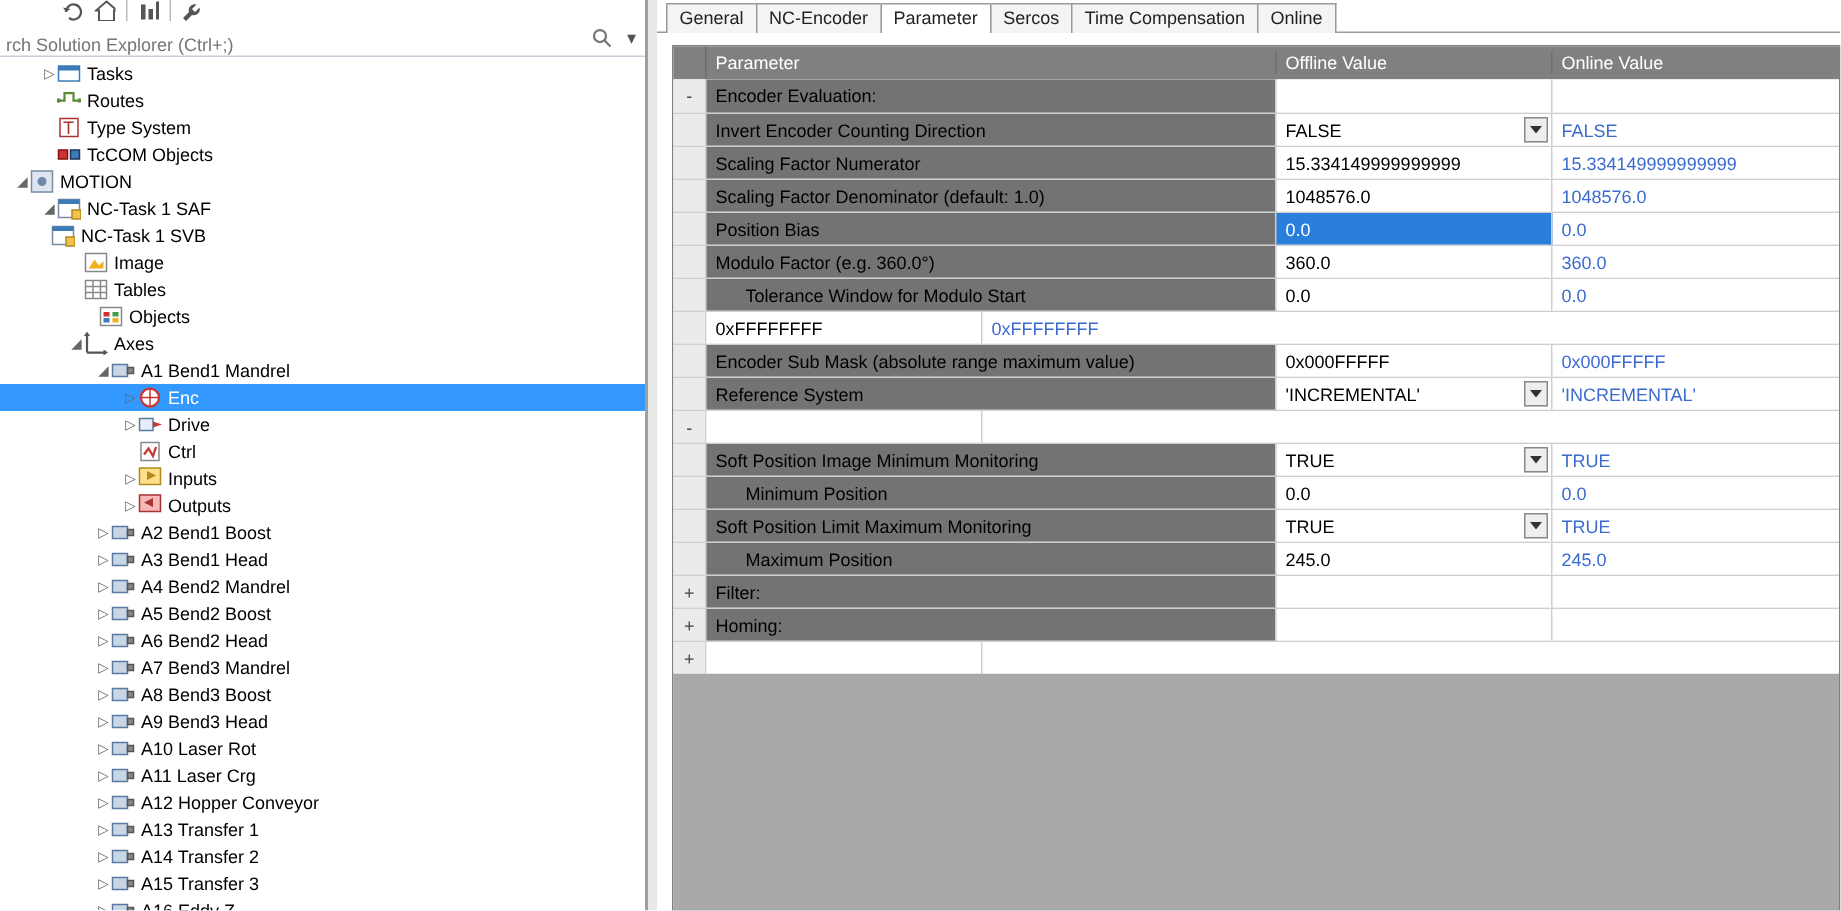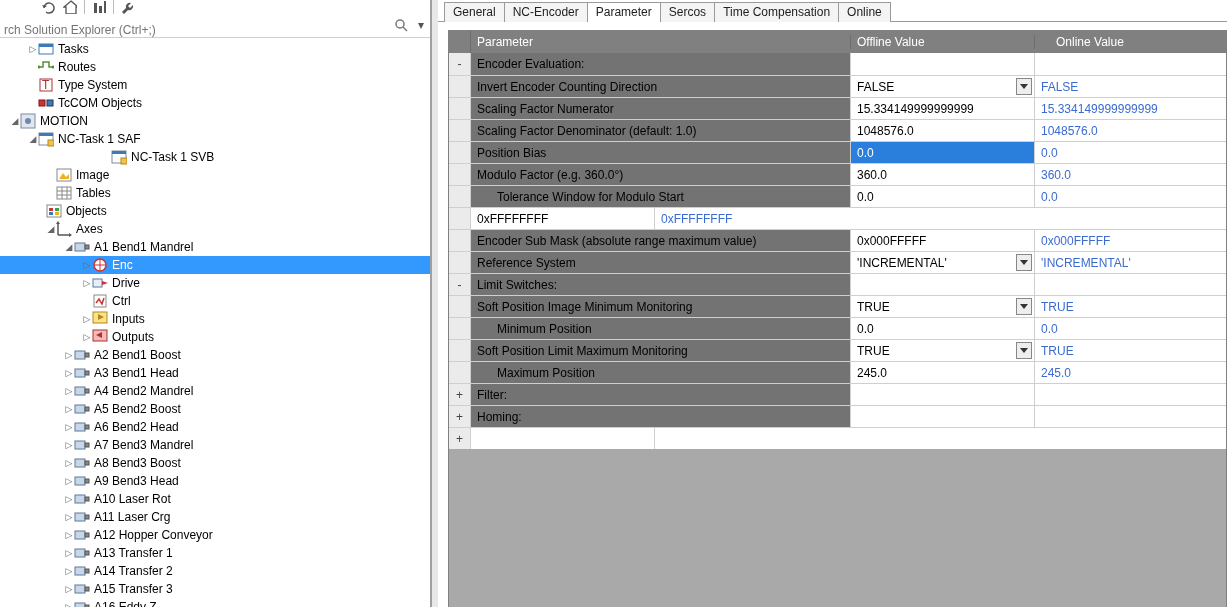--- a/index.html
+++ b/index.html
@@ -26,21 +26,21 @@
   .right-panel { flex:1; display:flex; flex-direction:column; background:#fff; }
   .tabs { height:22px; display:flex; align-items:flex-end; border-bottom:1px solid #9a9a9a; padding-left:6px; padding-top:2px; }
   .tab { padding:2px 8px 3px 8px; border:1px solid #9a9a9a; border-bottom:none; background:#f4f4f4; margin-right:-1px; color:#222; position:relative; top:1px; }
   .tab.active { background:#fff; z-index:2; }
   .grid-wrap { padding:8px 0 0 10px; flex:1; background:#fff; }
   .grid { border:1px solid #808080; width: calc(100% - 0px); }
   .grid-header { display:flex; background:#808080; color:#fff; height:22px; align-items:center; }
   .gh-exp { width:22px; border-right:1px solid #6d6d6d; height:100%; }
   .gh-param { flex:1; padding-left:6px; border-right:1px solid #6d6d6d; min-width:380px; max-width:380px; }
   .gh-off { width:184px; padding-left:6px; border-right:1px solid #6d6d6d; }
-  .gh-on { flex:1; padding-left:6px;margin-left:15px; }
+  .gh-on { flex:1; padding-left:6px; }
   .grid-body { background:#a9a9a9; }
   .grow { display:flex; background:#fff; height:22px; align-items:stretch; border-top:1px solid #cfcfcf; }
   .grow:first-child { border-top:none; }
   .gc-exp { width:22px; display:flex; align-items:center; justify-content:center; color:#444; background:#ebebeb; border-right:1px solid #cfcfcf; }
   .gc-param { flex:0 0 380px; padding-left:6px; display:flex; align-items:center; border-right:1px solid #cfcfcf; background:#737373; }
   .gc-off { width:184px; padding-left:6px; display:flex; align-items:center; border-right:1px solid #cfcfcf; background:#fff; position:relative; }
   .gc-on { flex:1; padding-left:6px; display:flex; align-items:center; background:#fff; color:#3b6bd0; }
   .grow.sel .gc-off { background:#2a7edc; color:#fff; }
   .indent-1 { padding-left:26px !important; }
   .dd-btn { position:absolute; right:2px; top:2px; width:16px; height:17px; background:#eee; border:1px solid #888; display:flex; align-items:center; justify-content:center; }
@@ -237,21 +237,21 @@
         </div>
         <div class="tree-row" style="padding-left: 28px;">
           <span class="exp">◢</span>
           <span class="ico">
             <svg width="16" height="16">
               <use href="#i-nctask"></use>
             </svg>
           </span>
           <span class="lbl">NC-Task 1 SAF</span>
         </div>
-        <div class="tree-row" style="padding-left: 60px; margin-left: 41px;">
+        <div class="tree-row" style="padding-left: 24px;">
           <span class="exp blank">▷</span>
           <span class="ico">
             <svg width="16" height="16">
               <use href="#i-nctask"></use>
             </svg>
           </span>
           <span class="lbl">NC-Task 1 SVB</span>
         </div>
         <div class="tree-row" style="padding-left: 46px;">
           <span class="exp blank">▷</span>
@@ -264,21 +264,21 @@
         </div>
         <div class="tree-row" style="padding-left: 46px;">
           <span class="exp blank">▷</span>
           <span class="ico">
             <svg width="16" height="16">
               <use href="#i-tables"></use>
             </svg>
           </span>
           <span class="lbl">Tables</span>
         </div>
-        <div class="tree-row" style="padding-left: 36px;">
+        <div class="tree-row" style="padding-left: 36px; margin-left: 20px;">
           <span class="exp blank">▷</span>
           <span class="ico">
             <svg width="16" height="16">
               <use href="#i-objects"></use>
             </svg>
           </span>
           <span class="lbl">Objects</span>
         </div>
         <div class="tree-row" style="padding-left: 46px;">
           <span class="exp">◢</span>
@@ -585,21 +585,20 @@
                 <div class="dd-btn">
                   <svg viewBox="0 0 8 5">
                     <use href="#i-dd"></use>
                   </svg>
                 </div>
               </div>
               <div class="gc-on">'INCREMENTAL'</div>
             </div>
             <div class="grow">
               <div class="gc-exp">-</div>
-              <div class="gc-param">Limit Switches:</div>
               <div class="gc-off">
                 <span></span>
               </div>
               <div class="gc-on"></div>
             </div>
             <div class="grow">
               <div class="gc-exp"></div>
               <div class="gc-param">Soft Position Image Minimum Monitoring</div>
               <div class="gc-off">
                 <span>TRUE</span>

